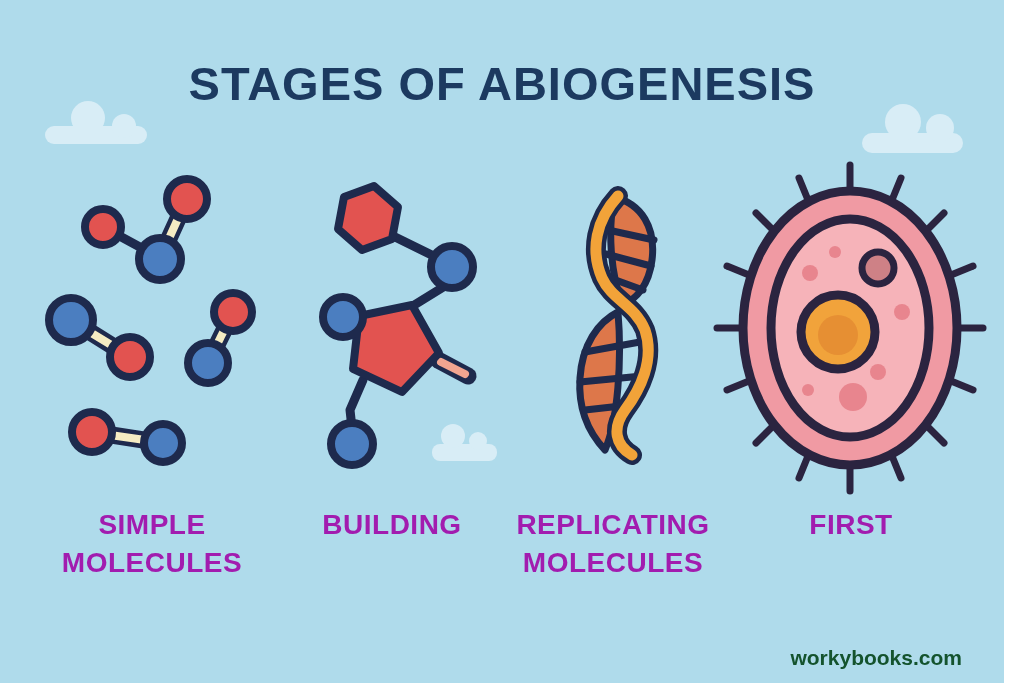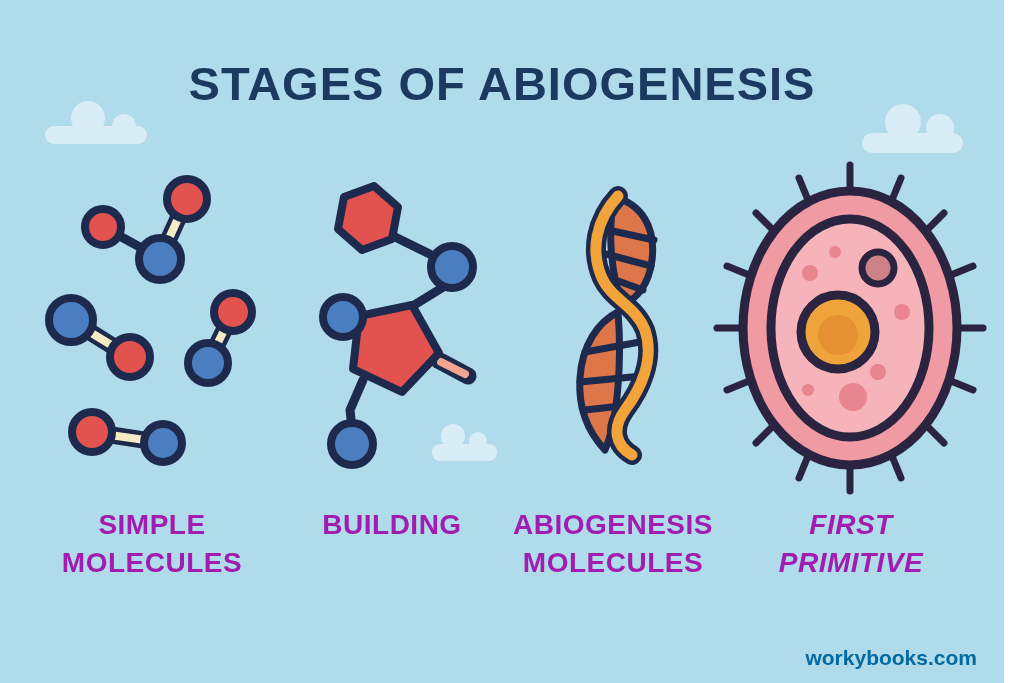--- a/index.html
+++ b/index.html
@@ -16,24 +16,24 @@
   .art { position:absolute; top:0; left:0; }
   .stage-label {
     position:absolute; top:506px; text-align:center;
     font-size:28px; font-weight:bold; color:#a21caf;
     line-height:1.35; letter-spacing:0.5px;
   }
   .stage-label div { display:block; }
   .label-1 { left:30px;  width:244px; }
   .label-2 { left:280px; width:224px; }
   .label-3 { left:503px; width:220px; }
-  .label-4 { left:741px; width:220px;font-style:italic; }
+  .label-4 { left:741px; width:220px; }
   .watermark {
-    position:absolute; right:27px; bottom:13px;
-    font-size:21px; font-weight:600; color:#0369a1;
+    position:absolute; right:42px; bottom:13px;
+    font-size:21px; font-weight:600; color:#14532d;
   }
 </style>
 </head>
 <body>
 
 <div class="canvas">
 
   <svg class="art" width="1024" height="683" viewBox="0 0 1024 683">
 
     <g fill="#d8edf6">
@@ -146,24 +146,23 @@
   <div class="stage-label label-1">
     <div>SIMPLE</div>
     <div>MOLECULES</div>
   </div>
 
   <div class="stage-label label-2">
     <div>BUILDING</div>
   </div>
 
   <div class="stage-label label-3">
-    <div>ABIOGENESIS</div>
+    <div>REPLICATING</div>
     <div>MOLECULES</div>
   </div>
 
   <div class="stage-label label-4">
     <div>FIRST</div>
-    <div>PRIMITIVE</div>
   </div>
 
   <div class="watermark">workybooks.com</div>
 
 </div>
 
 </body></html>

